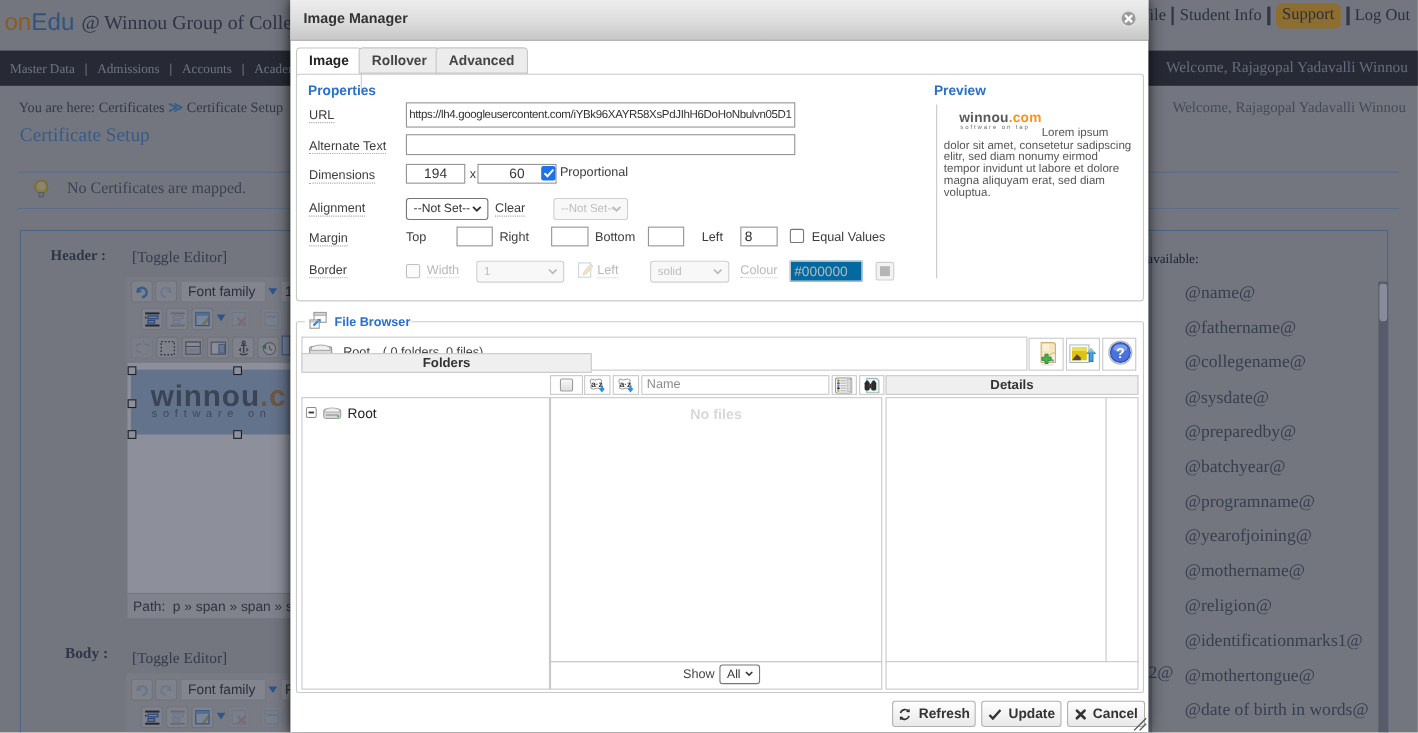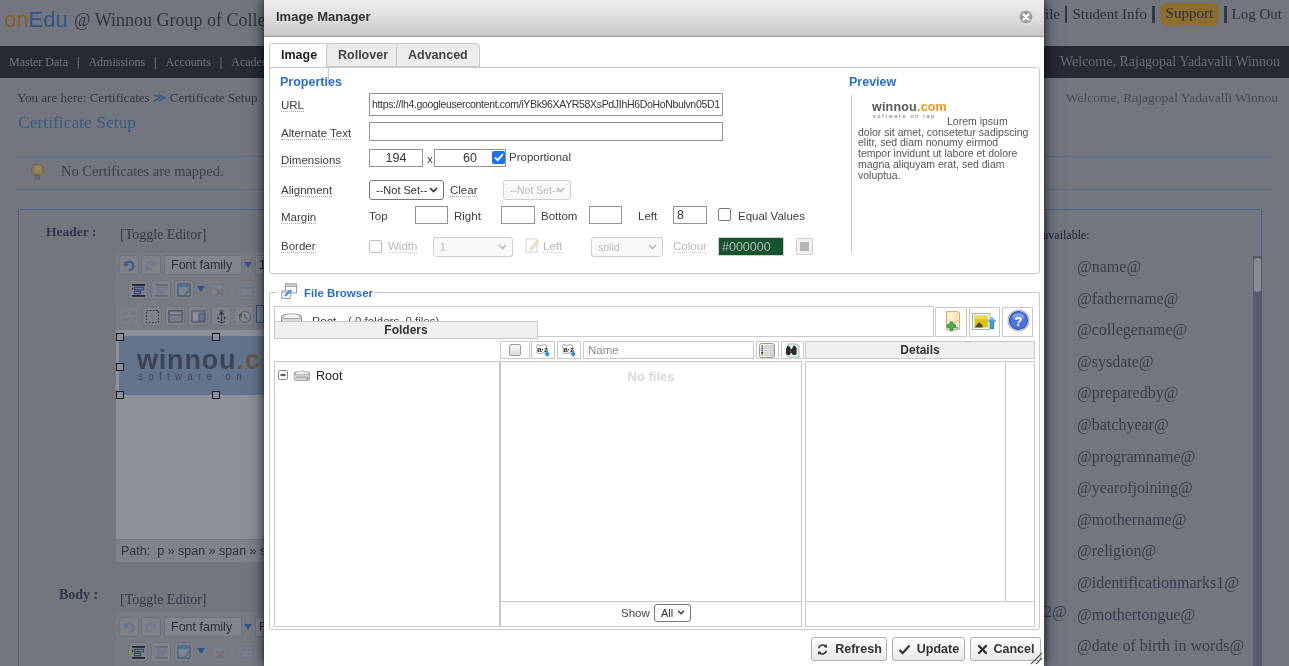--- a/index.html
+++ b/index.html
@@ -339,21 +339,21 @@
     <svg class="abs" style="left:261px;top:238px;opacity:.45;" width="15" height="15" viewBox="0 0 15 15">
       <rect x="1" y="1" width="11" height="13" fill="#fff" stroke="#8aa" stroke-width="1"></rect>
       <path d="M12 2 L6 9 L5 12 L8 11 L14 4 Z" fill="#e8c36a" stroke="#a98" stroke-width=".7"></path>
     </svg>
     <div class="abs flbl dis" style="left:279px;top:240px;"><span class="dot">Left</span></div>
     <div class="sel off abs" style="left:327px;top:237px;width:72px;height:20px;line-height:18px;">solid
       <svg width="9" height="6" viewBox="0 0 9 6">
           <path d="M1 1 L4.5 4.5 L8 1" stroke="#b9b9b9" stroke-width="1.6" fill="none"></path>
         </svg></div>
     <div class="abs flbl dis" style="left:409px;top:240px;"><span class="dot">Colour</span></div>
-    <input class="txt abs" style="left: 454px; top: 237px; width: 66px; height: 19px; color: rgb(185, 185, 185); border-color: rgb(207, 207, 207); background: #14532d;" value="#000000">
+    <input class="txt abs" style="left: 454px; top: 237px; width: 66px; height: 19px; color: rgb(185, 185, 185); border-color: rgb(207, 207, 207); background: #0369a1;" value="#000000">
     <div class="abs" style="left:532px;top:238px;width:17px;height:17px;border:1px solid #cfcfcf;background:#f2f2f2;border-radius:2px;">
       <div style="position:absolute;left:3px;top:3px;width:9px;height:9px;background:#b5b5b5;"></div>
     </div>
   </div>
 
   <div class="abs" style="left:587px;top:95px;width:0;height:158px;border-left:1px solid #c9c9c9;"></div>
   <div class="abs" style="left:608px;top:100px;font-size:12.5px;font-weight:bold;letter-spacing:.2px;color:#58595b;">winnou<span style="color:#f7941d;">.com</span></div>
   <div class="abs" style="left:609px;top:112.5px;font-size:5.5px;letter-spacing:1.7px;color:#6d6e70;white-space:nowrap;">software on tap</div>
   <div class="abs" style="left:683px;top:115px;font-size:10.5px;color:#555;">Lorem ipsum</div>
   <div class="abs" style="left:594px;top:126.5px;font-size:10.5px;line-height:10.9px;color:#555;white-space:nowrap;">dolor sit amet, consetetur sadipscing<br>elitr, sed diam nonumy eirmod<br>tempor invidunt ut labore et dolore<br>magna aliquyam erat, sed diam<br>voluptua.</div>

